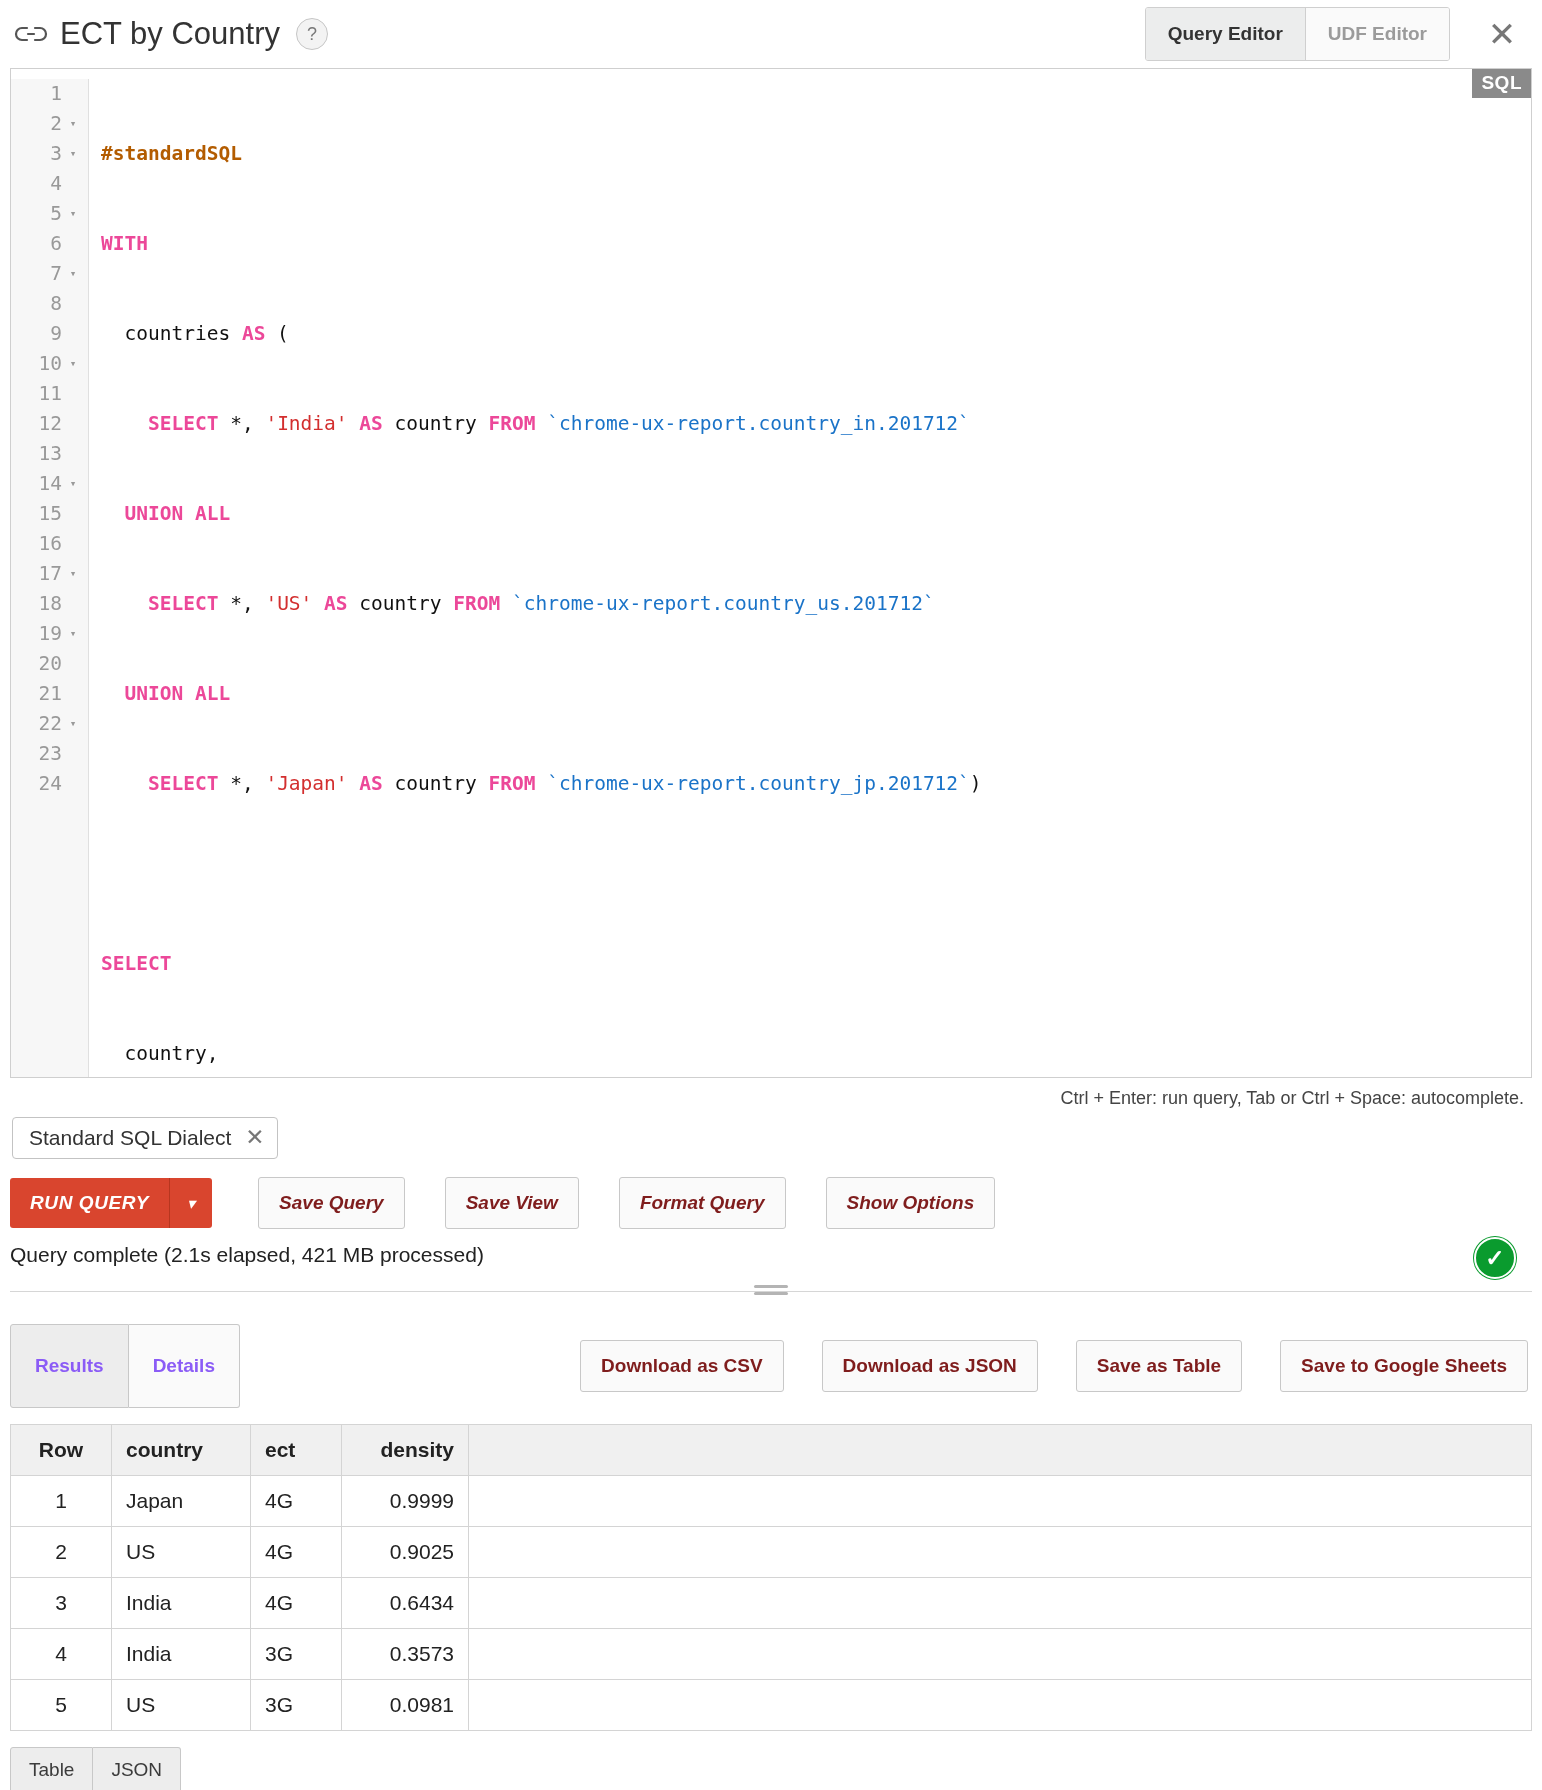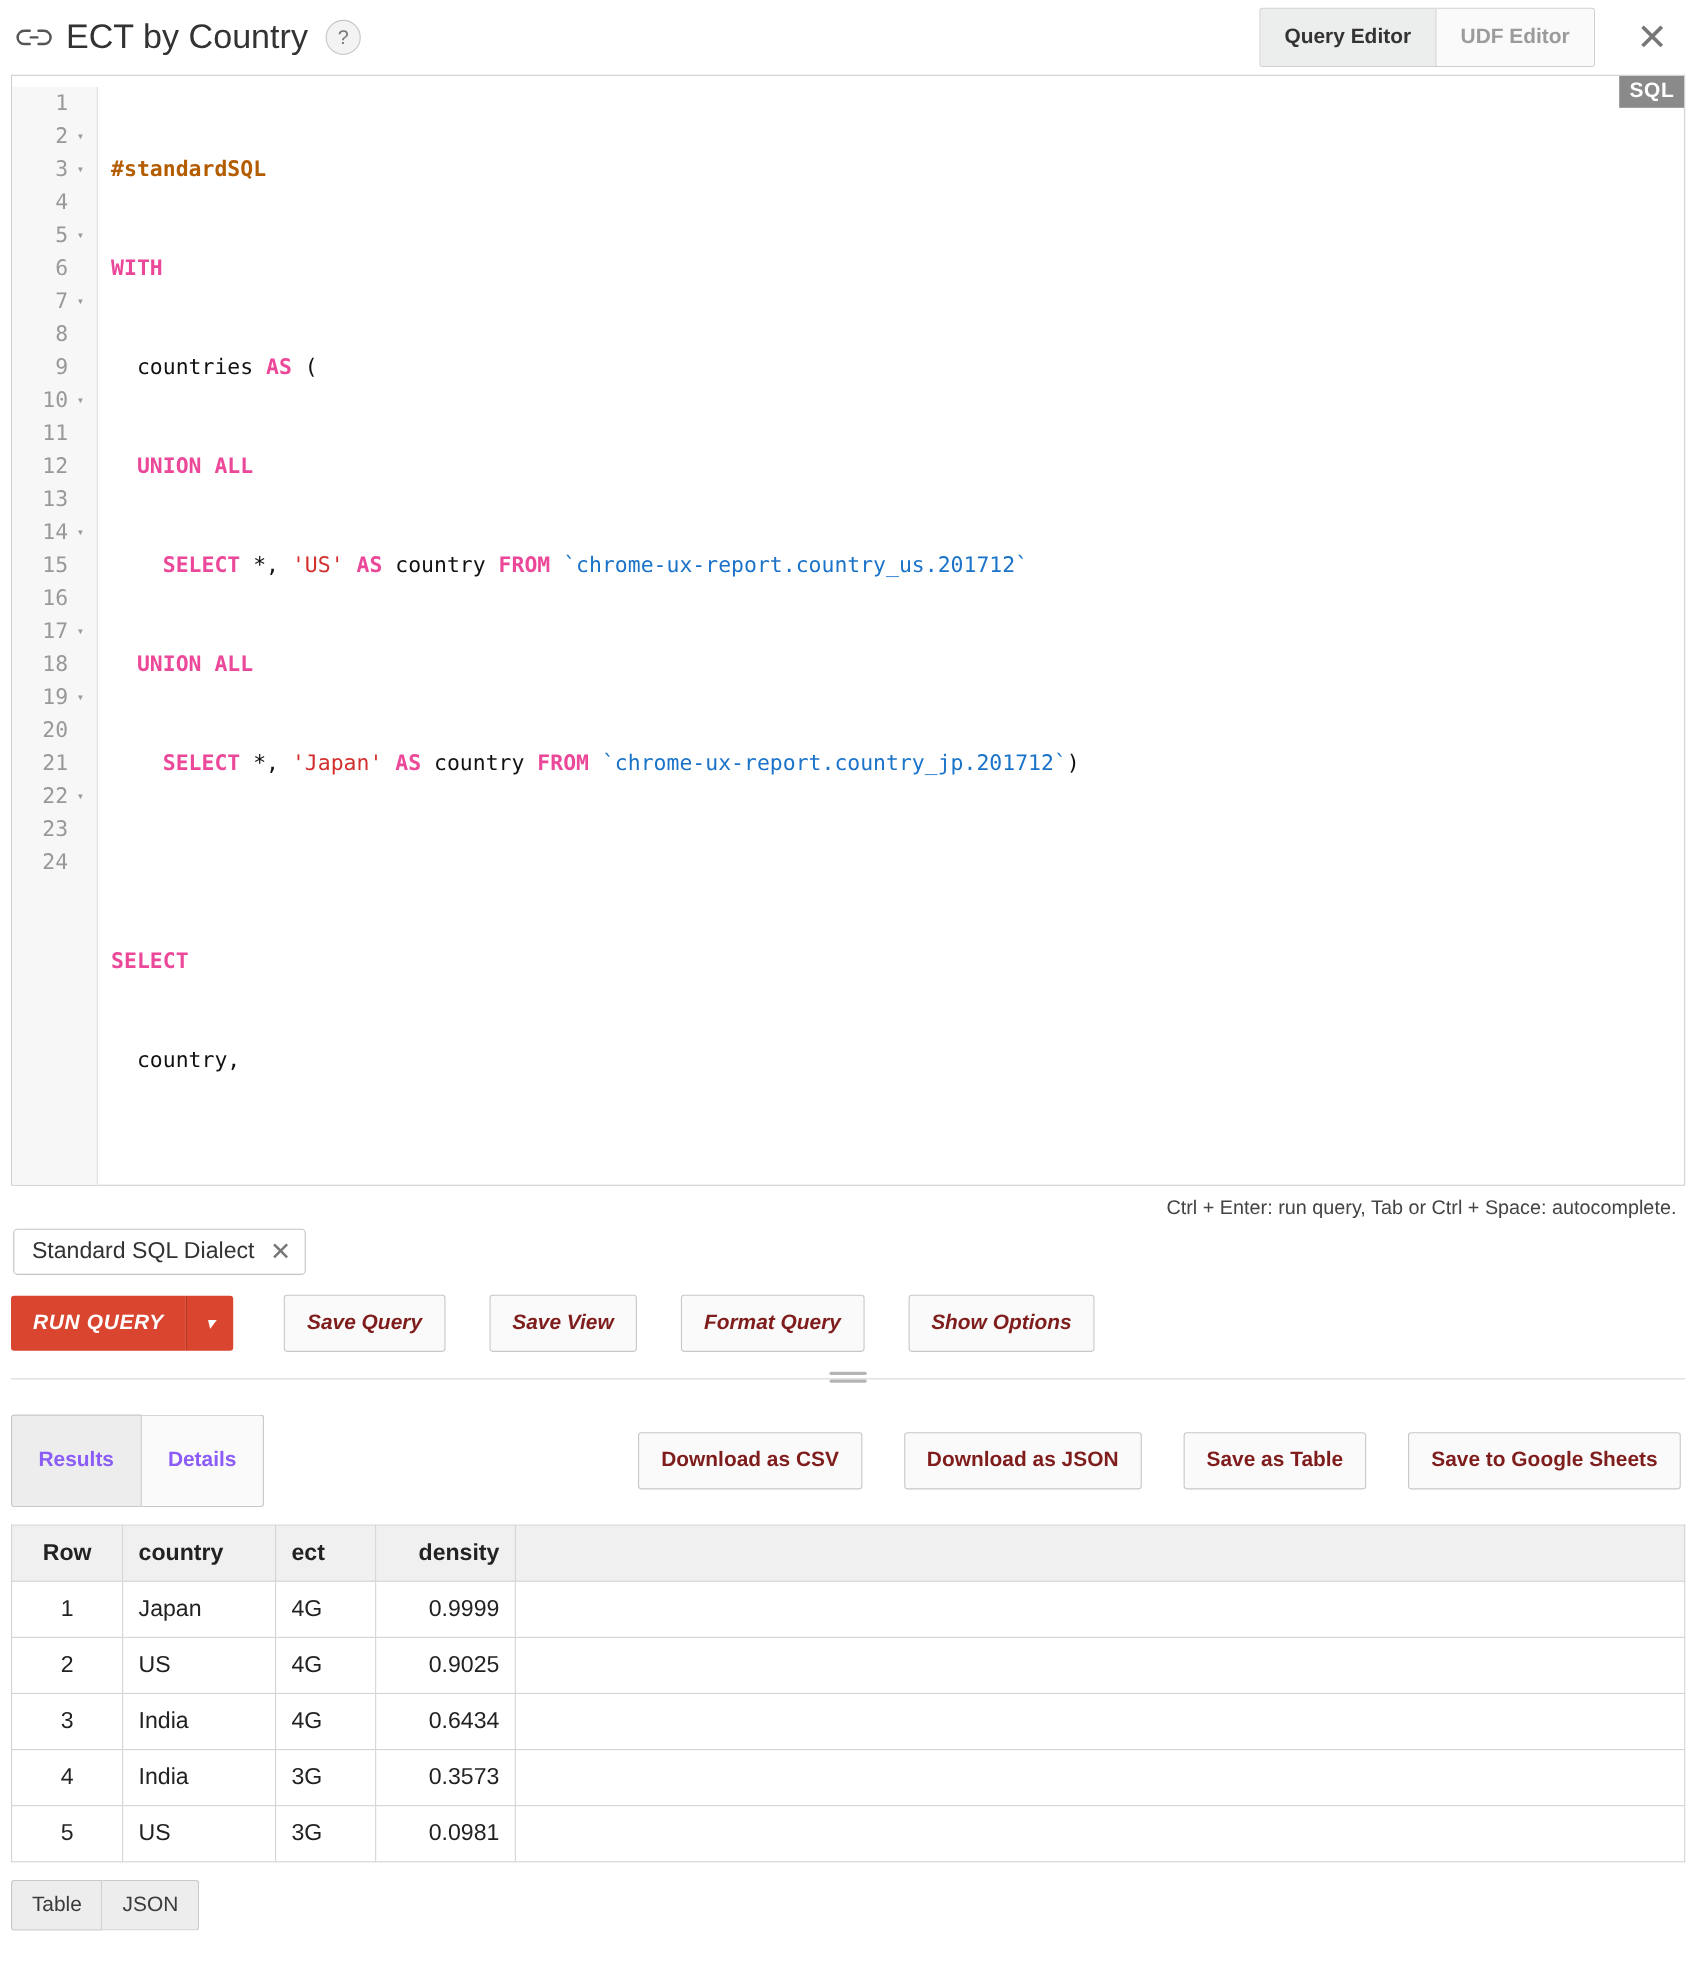--- a/index.html
+++ b/index.html
@@ -410,20 +410,21 @@
         <div class="ln">20<span class="fold"></span></div>
         <div class="ln">21<span class="fold"></span></div>
         <div class="ln">22<span class="fold">▾</span></div>
         <div class="ln">23<span class="fold"></span></div>
         <div class="ln">24<span class="fold"></span></div>
       </div>
       <div class="code">
         <div class="ln"><span class="cmt">#standardSQL</span></div>
         <div class="ln"><span class="kw">WITH</span></div>
         <div class="ln">  countries <span class="kw">AS</span> (</div>
+        <div class="ln">    <span class="kw">SELECT</span> *, <span class="str">'India'</span> <span class="kw">AS</span> country <span class="kw">FROM</span> <span class="tbl">`chrome-ux-report.country_in.201712`</span></div>
         <div class="ln">  <span class="kw">UNION ALL</span></div>
         <div class="ln">    <span class="kw">SELECT</span> *, <span class="str">'US'</span> <span class="kw">AS</span> country <span class="kw">FROM</span> <span class="tbl">`chrome-ux-report.country_us.201712`</span></div>
         <div class="ln">  <span class="kw">UNION ALL</span></div>
         <div class="ln">    <span class="kw">SELECT</span> *, <span class="str">'Japan'</span> <span class="kw">AS</span> country <span class="kw">FROM</span> <span class="tbl">`chrome-ux-report.country_jp.201712`</span>)</div>
         <div class="ln"> </div>
         <div class="ln"><span class="kw">SELECT</span></div>
         <div class="ln">  country,</div>
         
         
         
@@ -454,20 +455,24 @@
     <div class="run-btn">
       <div class="run-main">RUN QUERY</div>
       <div class="run-caret">▾</div>
     </div>
     <div class="btn">Save Query</div>
     <div class="btn">Save View</div>
     <div class="btn">Format Query</div>
     <div class="btn">Show Options</div>
   </div>
 
+  <div class="status-row">
+    <span class="status-text">Query complete (2.1s elapsed, 421 MB processed)</span>
+    <span class="check">✓</span>
+  </div>
 
   <div class="divider-wrap">
     <div class="grip">
       <div></div>
         <div></div>
     </div>
   </div>
 
   <div class="results-toolbar">
     <div class="tabgroup">

